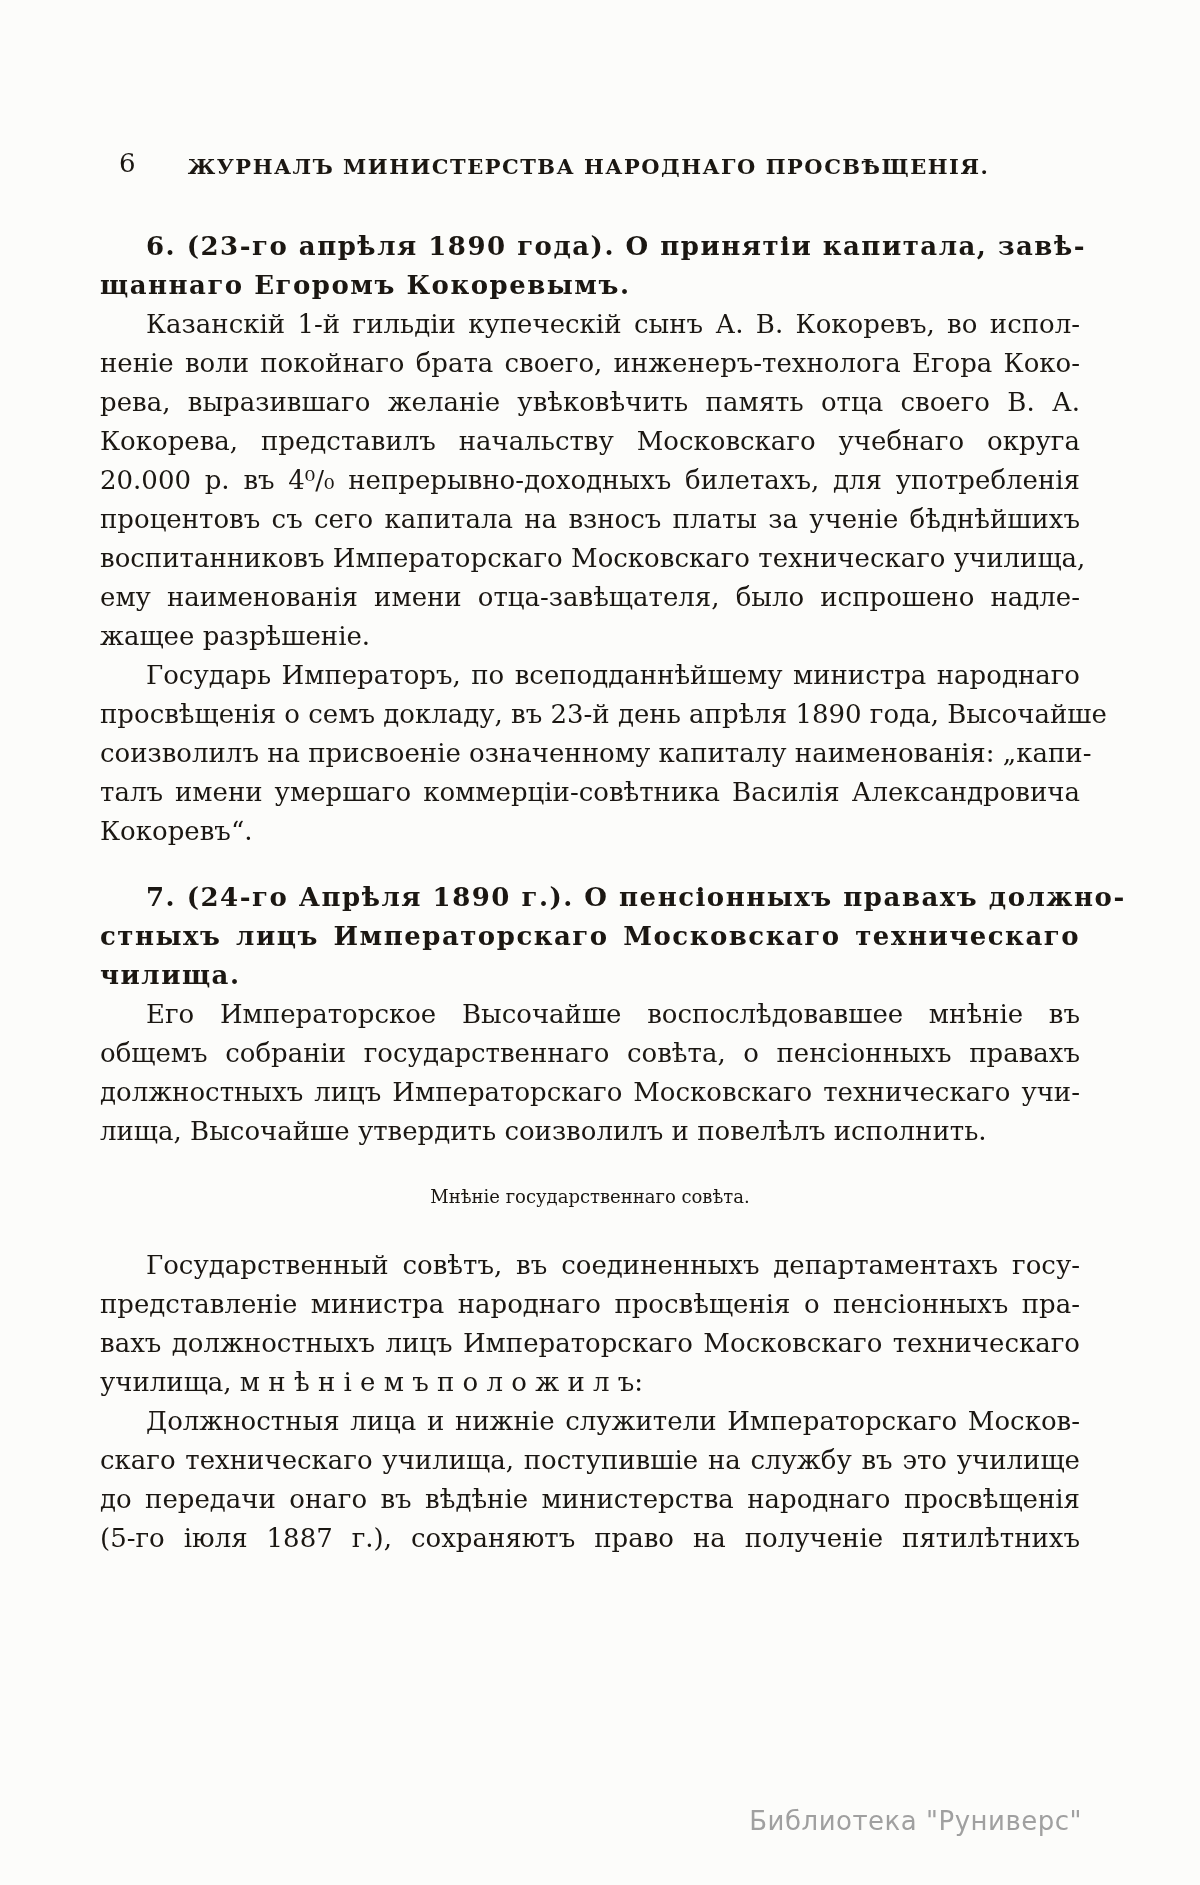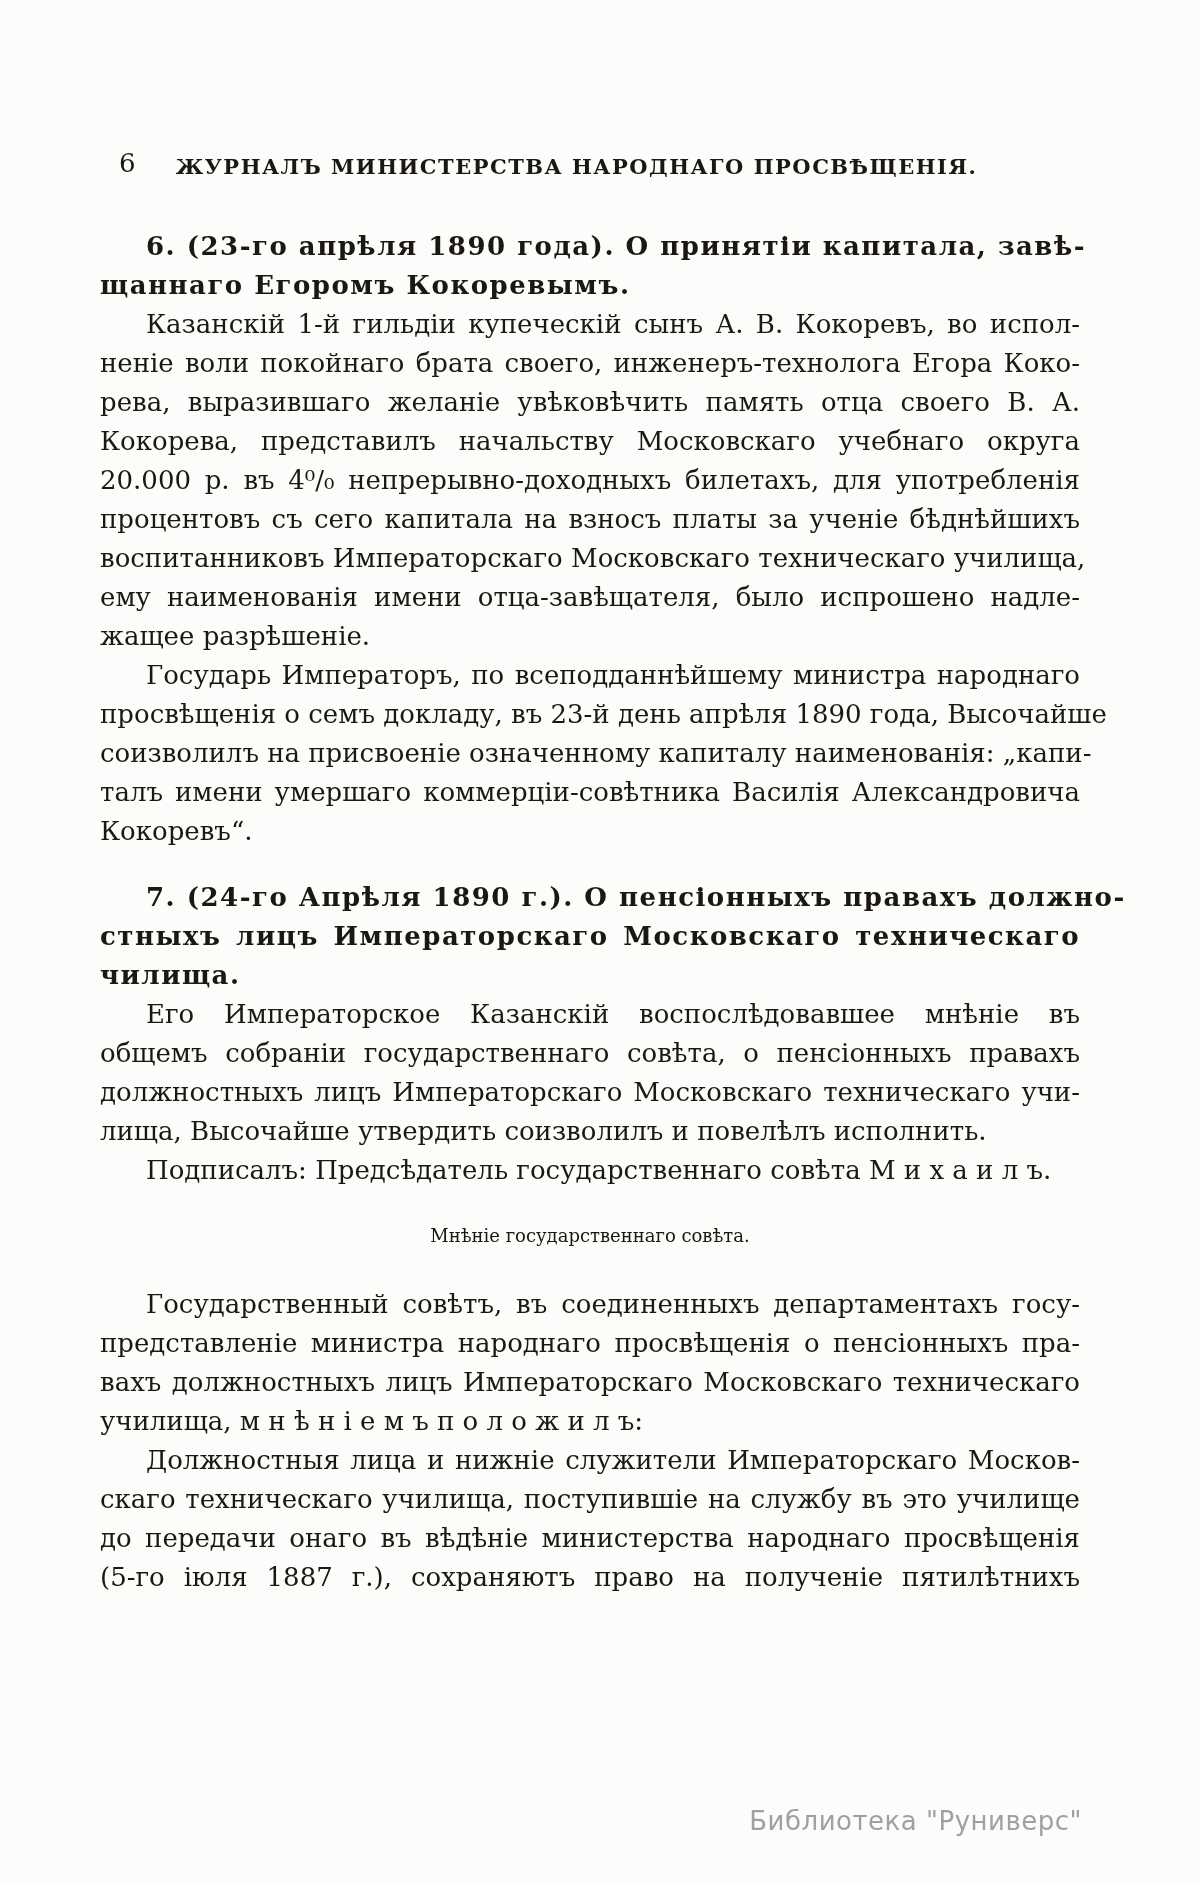--- a/index.html
+++ b/index.html
@@ -10,21 +10,21 @@
     background:#fcfcfa;
     color:#1b1712;
     font-family:"DejaVu Serif", serif;
     overflow:hidden;
   }
   .page-num{
     position:absolute;top:148px;left:119px;
     font-size:26px;line-height:30px;
   }
   .running-header{
-    position:absolute;top:153px;left:114px;width:925px;
+    position:absolute;top:153px;left:126px;width:925px;
     text-align:center;
     font-size:21px;font-weight:bold;letter-spacing:1.5px;
     line-height:28px;
   }
   .text-body{
     position:absolute;top:200px;left:100px;width:980px;
     font-size:26px;line-height:39px;
   }
   .block{margin:0;}
   .block.heading{font-weight:bold;letter-spacing:1.5px;margin-top:27px;}
@@ -73,27 +73,24 @@
         <div class="line">соизволилъ на присвоеніе означенному капиталу наименованія: „капи-</div>
         <div class="line">талъ имени умершаго коммерціи-совѣтника Василія Александровича</div>
         <div class="line final">Кокоревъ“.</div>
       </div>
       <div class="block heading">
         <div class="line indent">7. (24-го Апрѣля 1890 г.). О пенсіонныхъ правахъ должно-</div>
         <div class="line">стныхъ лицъ Императорскаго Московскаго техническаго</div>
         <div class="line final">чилища.</div>
       </div>
       <div class="block paragraph">
-        <div class="line indent">Его Императорское Казанскій воспослѣдовавшее мнѣніе въ</div>
+        <div class="line indent">Его Императорское Высочайше воспослѣдовавшее мнѣніе въ</div>
         <div class="line">общемъ собраніи государственнаго совѣта, о пенсіонныхъ правахъ</div>
         <div class="line">должностныхъ лицъ Императорскаго Московскаго техническаго учи-</div>
         <div class="line final">лища, Высочайше утвердить соизволилъ и повелѣлъ исполнить.</div>
-      </div>
-      <div class="block paragraph">
-        <div class="line indent final">Подписалъ: Предсѣдатель государственнаго совѣта М и х а и л ъ.</div>
       </div>
       <div class="block heading-centered">
         <div class="line final">Мнѣніе государственнаго совѣта.</div>
       </div>
       <div class="block paragraph">
         <div class="line indent">Государственный совѣтъ, въ соединенныхъ департаментахъ госу-</div>
         <div class="line">представленіе министра народнаго просвѣщенія о пенсіонныхъ пра-</div>
         <div class="line">вахъ должностныхъ лицъ Императорскаго Московскаго техническаго</div>
         <div class="line final">училища, м н ѣ н і е м ъ  п о л о ж и л ъ:</div>
       </div>

